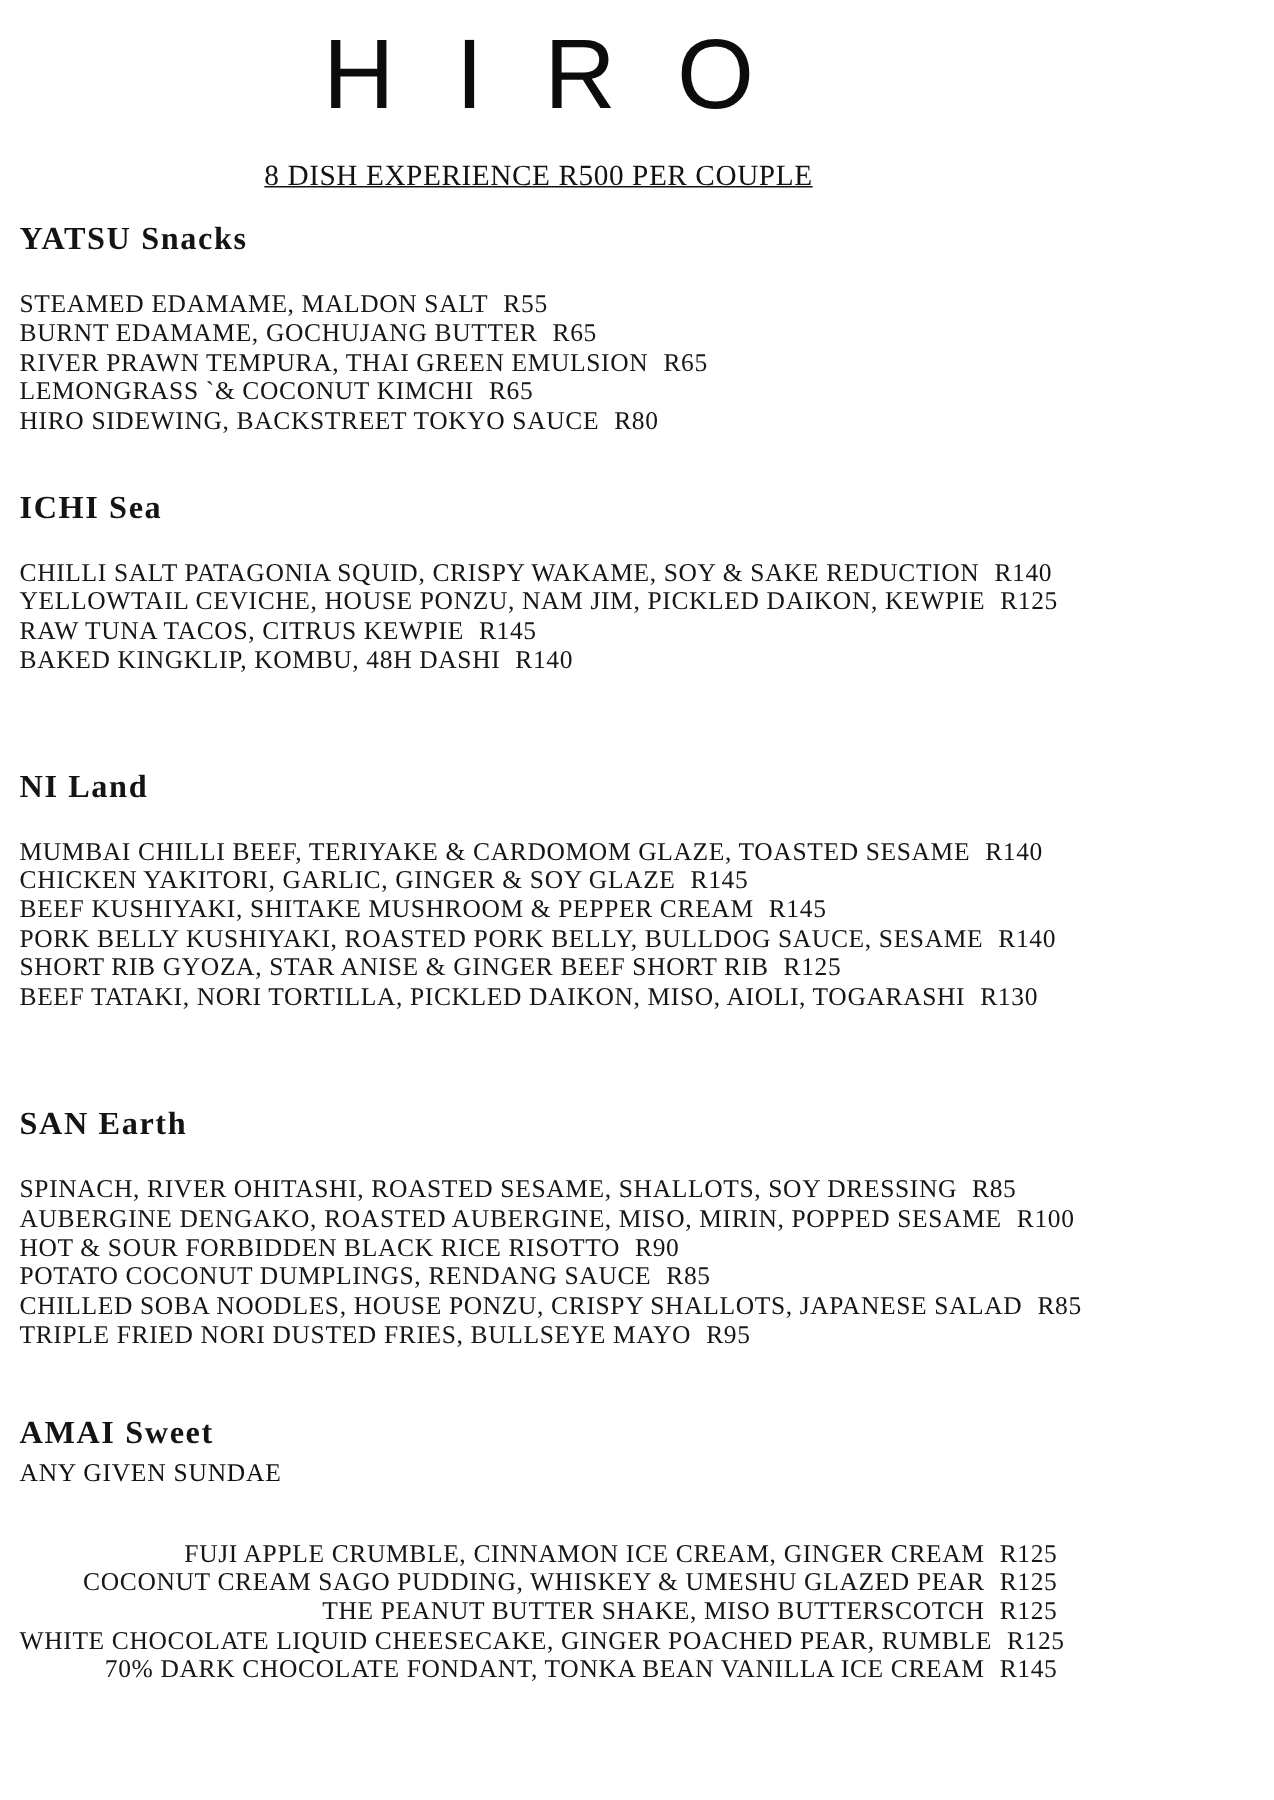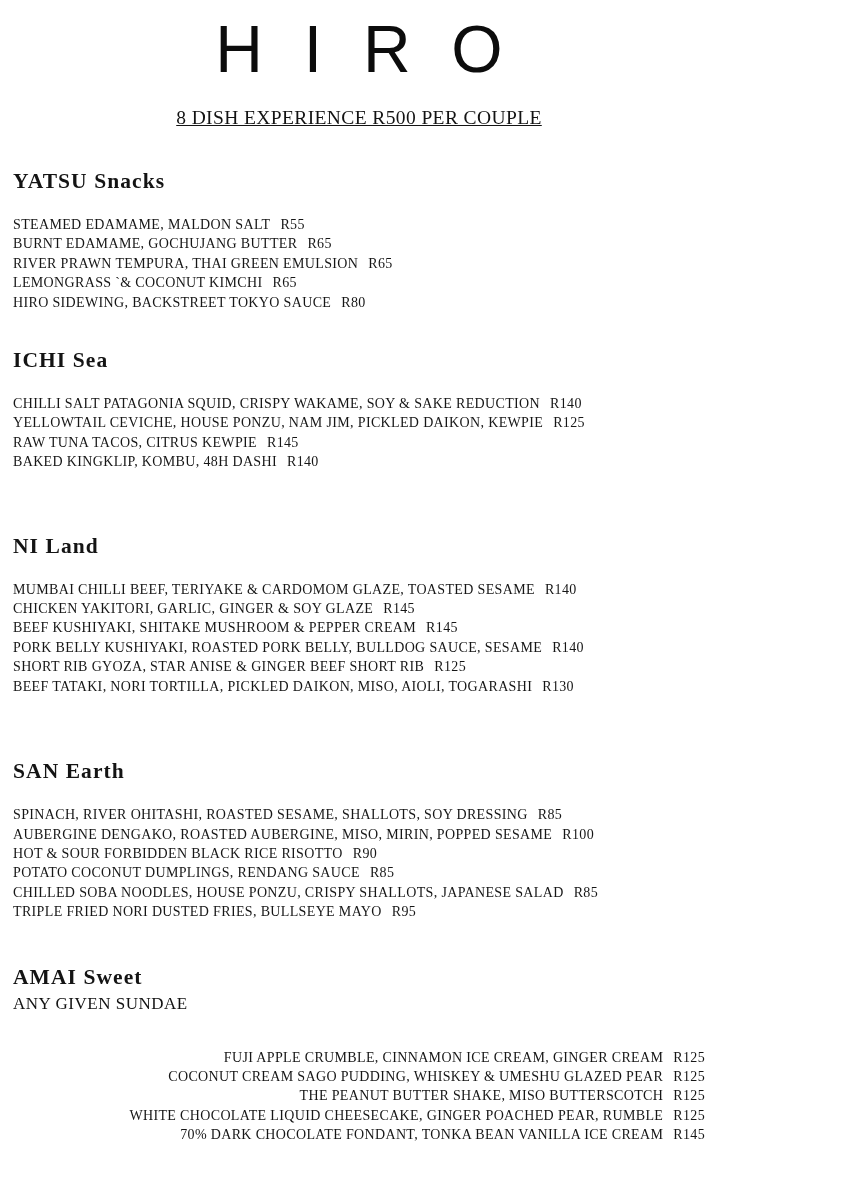--- a/index.html
+++ b/index.html
@@ -40,35 +40,35 @@
     font-weight:700;
     letter-spacing:.05em;
     color:#141414;
   }
   .menu-section ul{
     list-style:none;
     margin:22px 0 0;
     padding:0;
   }
   .menu-section li{
-    font-size:14px;
+    font-size:17px;
     line-height:19.4px;
     letter-spacing:.025em;
     white-space:pre;
     color:#161616;
     font-family:Liberation Serif, serif;
   }
   .pr{margin-left:10px;}
   .note{
     margin:6px 0 0;
     font-size:17px;
     line-height:17px;
     letter-spacing:.03em;
   }
-  .s0{margin-top:40px;}
+  .s0{margin-top:18px;}
   .s1{margin-top:36px;}
   .s2{margin-top:62px;}
   .s3{margin-top:63px;}
   .s4{margin-top:43px;}
   .s4 ul{margin-top:36px;text-align:right;}
 </style>
 </head>
 <body>
 
 <div class="page">

